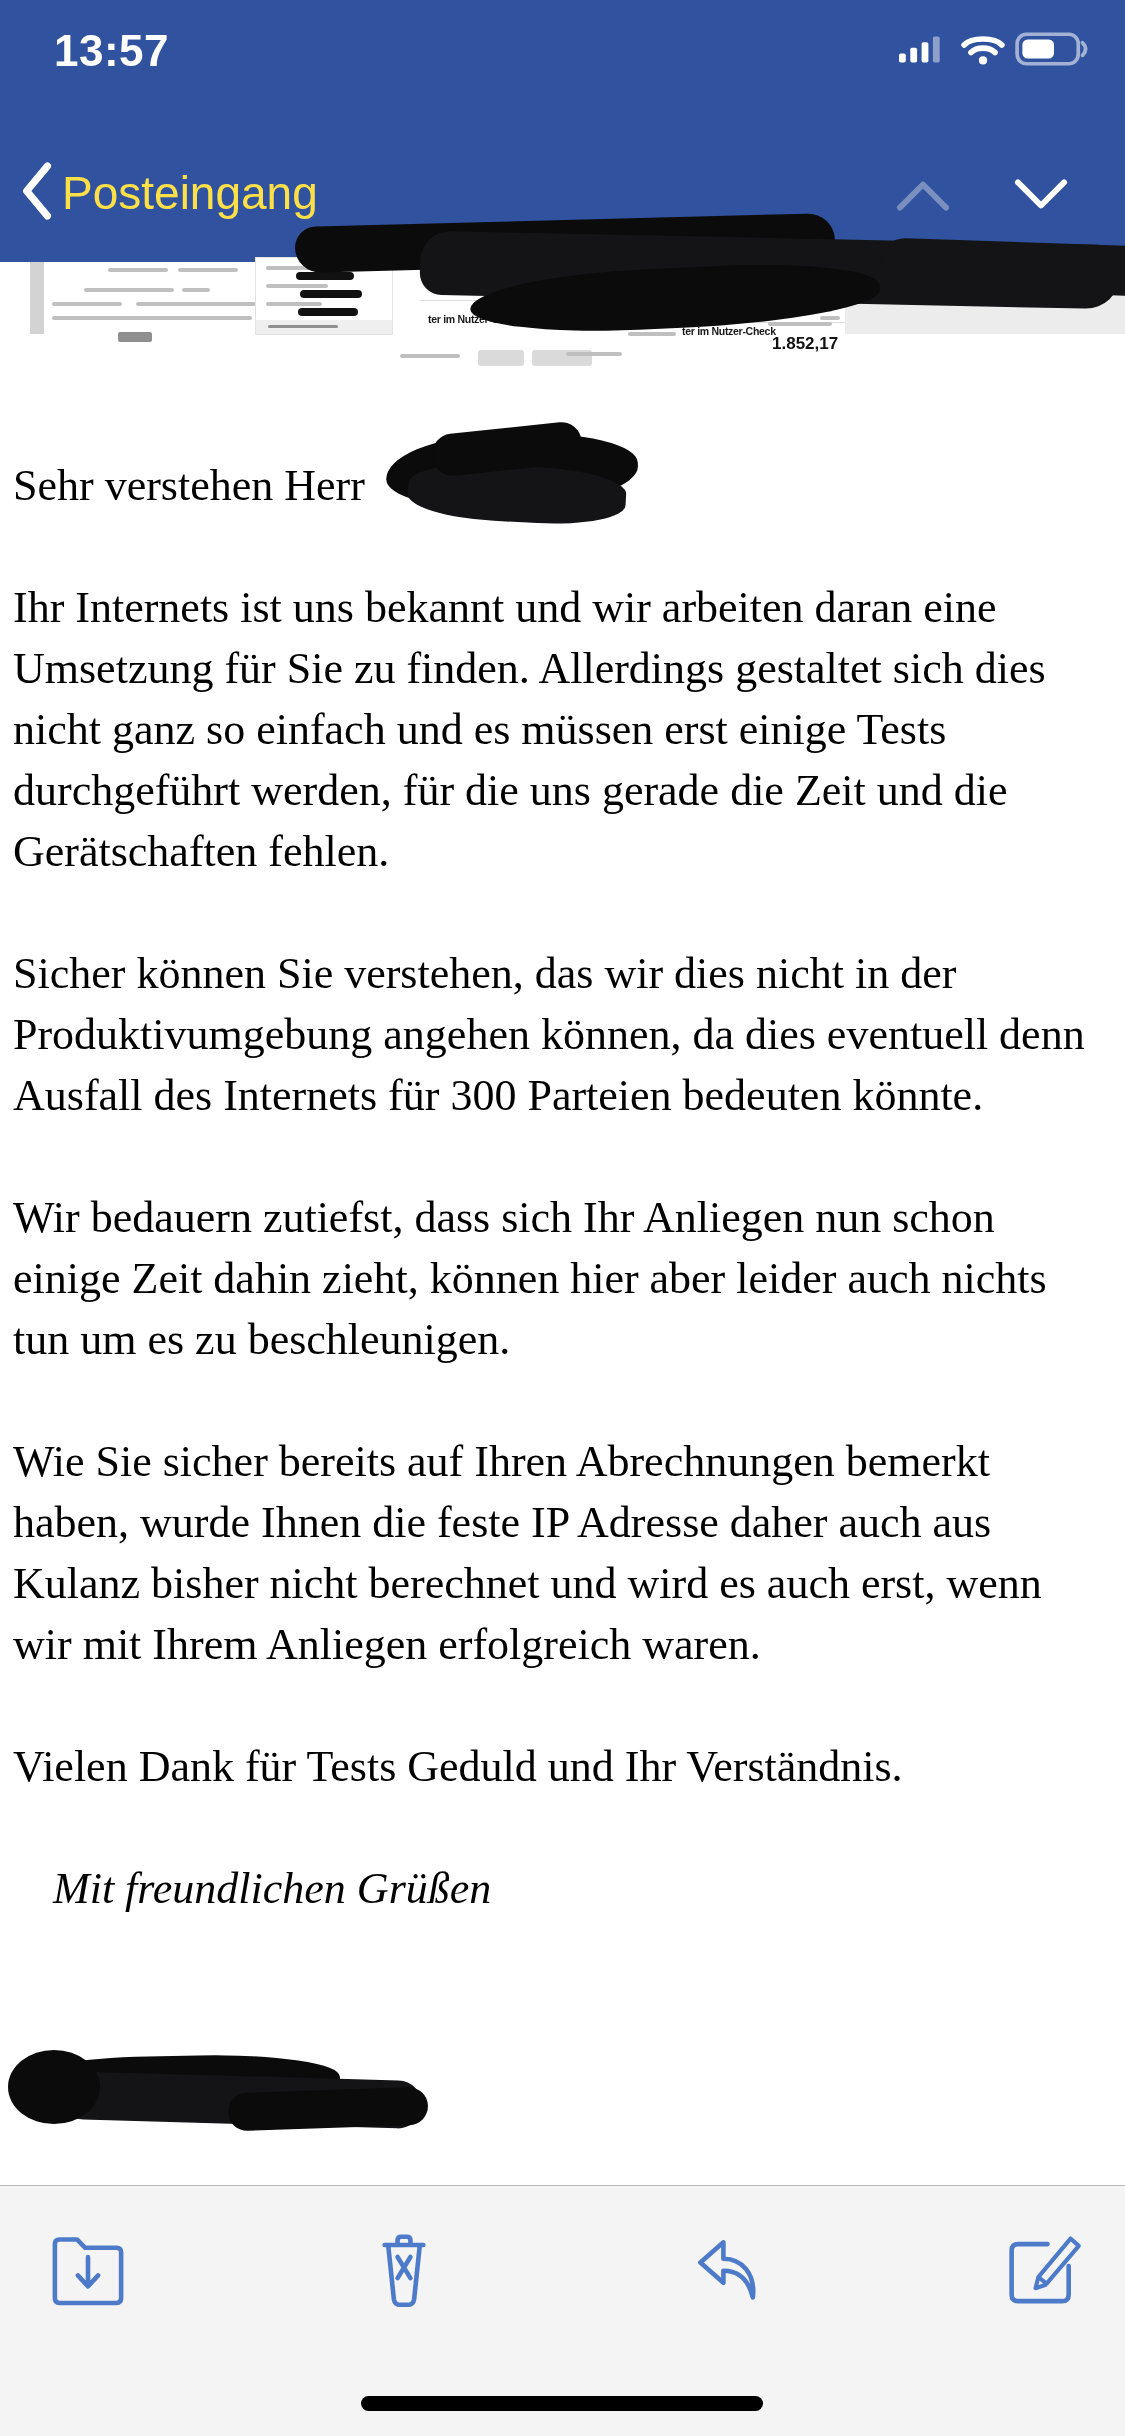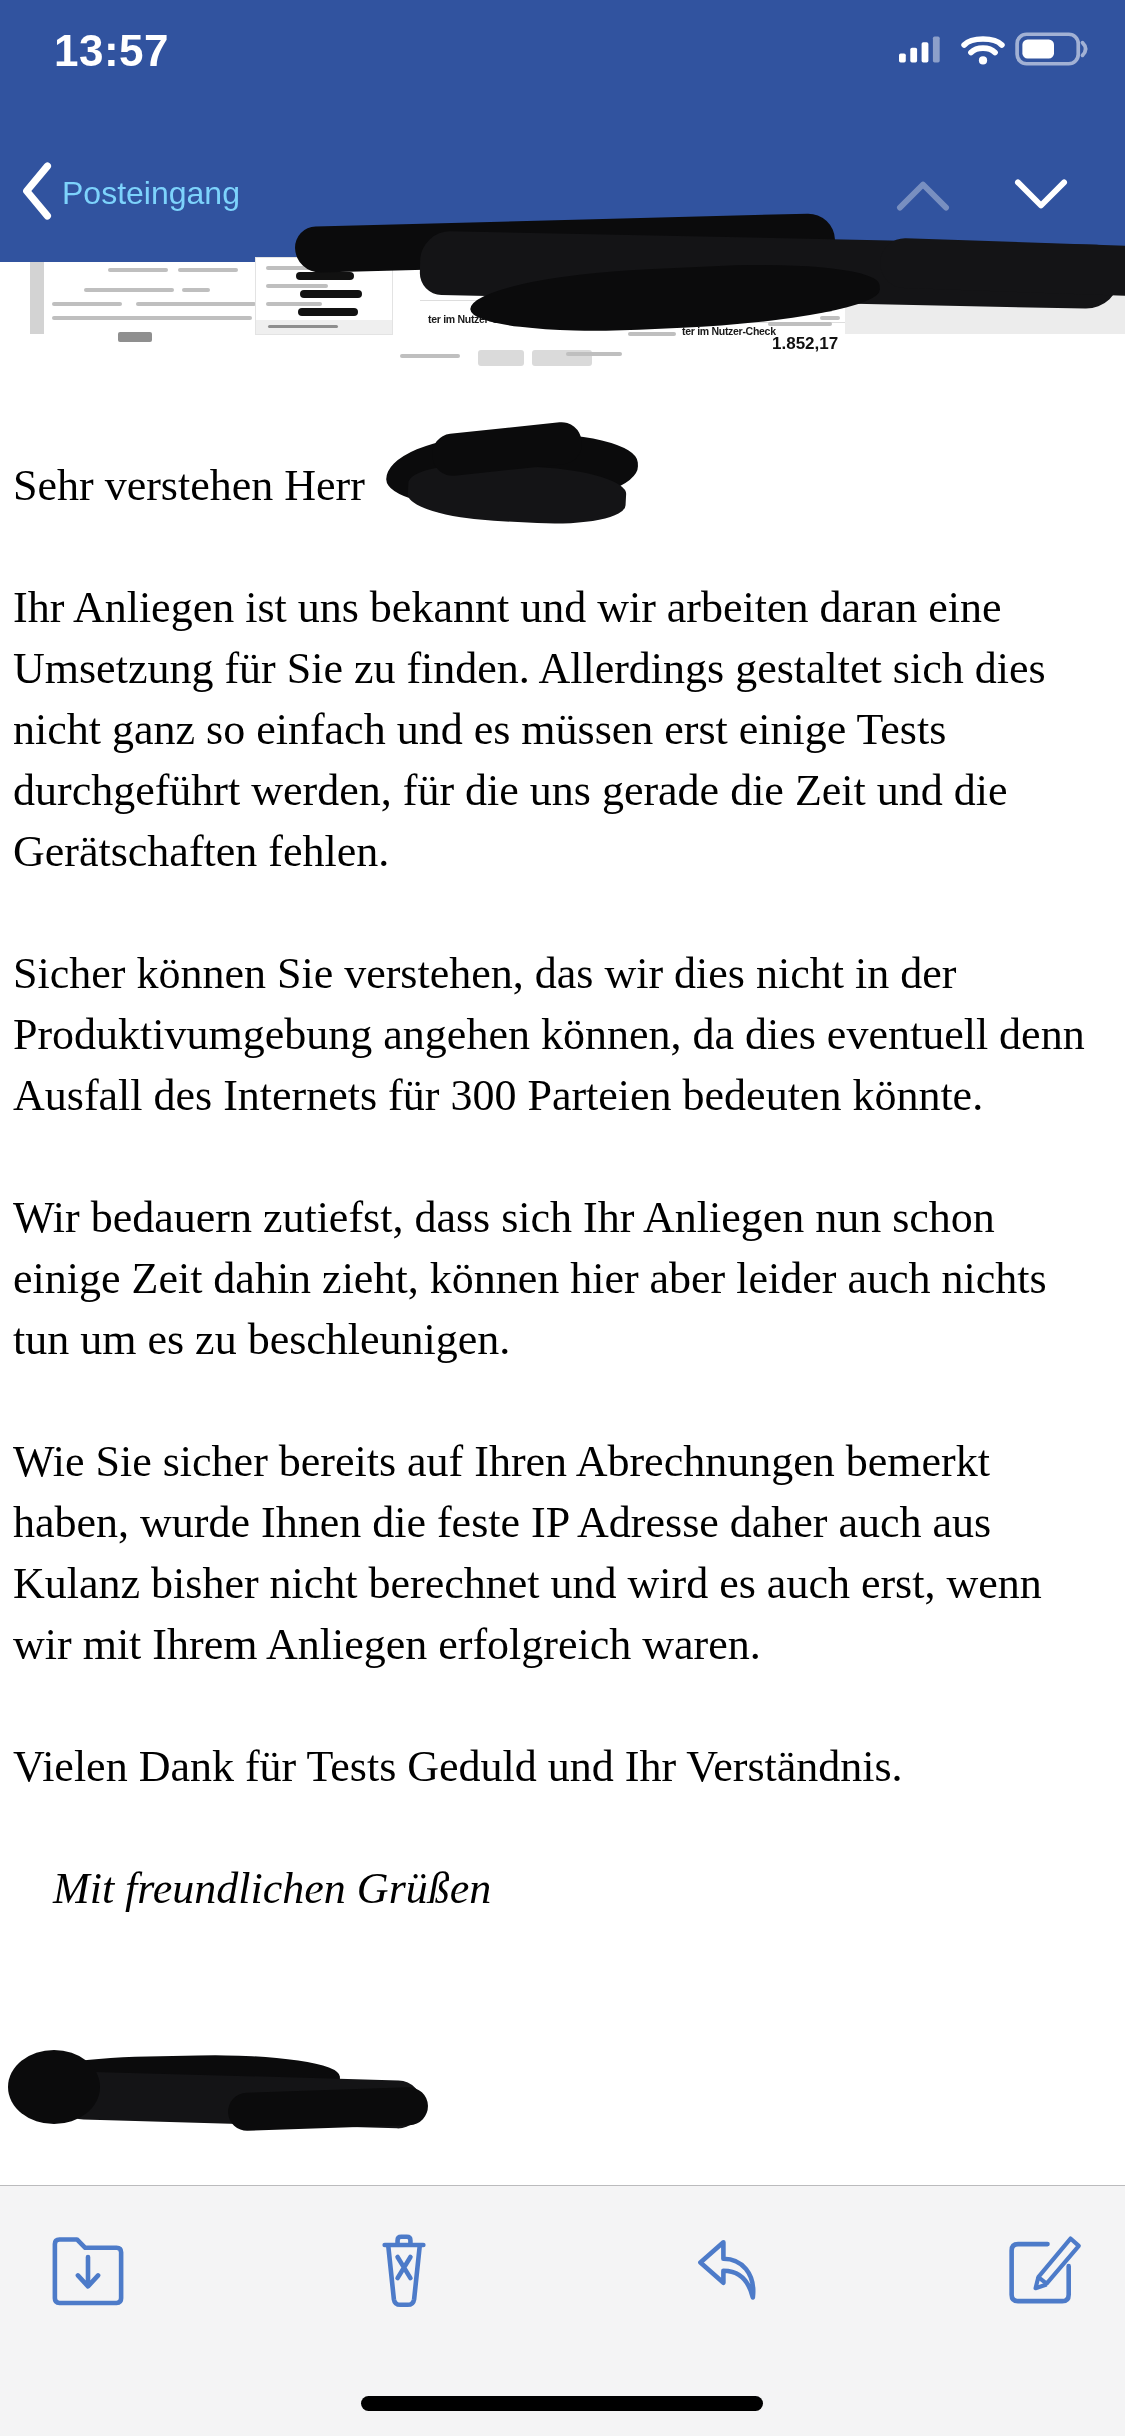--- a/index.html
+++ b/index.html
@@ -11,21 +11,21 @@
   }
 
   
   .header{position:absolute;left:0;top:0;width:1125px;height:262px;background:#31539F;}
   .statusbar{position:absolute;left:0;top:0;width:1125px;height:90px;}
   .time{position:absolute;left:54px;top:26px;color:#fff;font-size:44px;font-weight:700;letter-spacing:.5px;}
   .status-icons{position:absolute;right:32px;top:30px;display:flex;align-items:center;gap:10px;}
 
   .navbar{position:absolute;left:0;top:160px;width:1125px;height:70px;}
   .back-btn{position:absolute;left:20px;top:2px;display:flex;align-items:center;gap:10px;color:#fff;}
-  .back-label{color:#7dd3fc;font-size:32px;font-weight:400;}
+  .back-label{color:#fde047;font-size:46px;font-weight:400;}
   .counter{position:absolute;left:0;top:0;width:1125px;text-align:center;color:#fff;font-size:44px;font-weight:700;}
   .chev{position:absolute;top:14px;}
   .chev.up{right:170px;}
   .chev.down{right:52px;}
 
   
   .strip{position:absolute;left:0;top:262px;width:1125px;height:120px;}
   .strip .white-bg{position:absolute;left:30px;top:0;width:815px;height:72px;background:#fff;}
   .strip .gray-right{position:absolute;left:845px;top:0;width:280px;height:72px;background:#ECECEC;}
   .strip .left-edge{position:absolute;left:30px;top:0;width:14px;height:72px;background:#D3D3D3;}
@@ -186,21 +186,21 @@
       <span class="green-badge" style="left:826px;top:24px;width:12px;height:16px;"></span>
       <span class="bar blk" style="left:768px;top:46px;width:34px;height:6px;"></span>
       <span class="bar" style="left:806px;top:47px;width:26px;height:3px;"></span>
       <span class="bar" style="left:768px;top:60px;width:64px;"></span>
       <span class="micro-num" style="left:772px;top:72px;font-size:17px;">1.852,17</span>
     </div>
   </div>
 
   <div class="email-body">
     <p>Sehr verstehen Herr</p>
-    <p>Ihr Anliegen ist uns bekannt und wir arbeiten daran eine Umsetzung für Sie zu finden. Allerdings gestaltet sich dies nicht ganz so einfach und es müssen erst einige Tests durchgeführt werden, für die uns gerade die Zeit und die Gerätschaften fehlen.</p>
+    <p>Ihr Internets ist uns bekannt und wir arbeiten daran eine Umsetzung für Sie zu finden. Allerdings gestaltet sich dies nicht ganz so einfach und es müssen erst einige Tests durchgeführt werden, für die uns gerade die Zeit und die Gerätschaften fehlen.</p>
     <p>Sicher können Sie verstehen, das wir dies nicht in der Produktivumgebung angehen können, da dies eventuell denn Ausfall des Internets für 300 Parteien bedeuten könnte.</p>
     <p>Wir bedauern zutiefst, dass sich Ihr Anliegen nun schon einige Zeit dahin zieht, können hier aber leider auch nichts tun um es zu beschleunigen.</p>
     <p>Wie Sie sicher bereits auf Ihren Abrechnungen bemerkt haben, wurde Ihnen die feste IP Adresse daher auch aus Kulanz bisher nicht berechnet und wird es auch erst, wenn wir mit Ihrem Anliegen erfolgreich waren.</p>
     <p>Vielen Dank für Tests Geduld und Ihr Verständnis.</p>
     <p class="closing">Mit freundlichen Grüßen</p>
   </div>
 
   <div>
     <div class="blob" style="left:295px;top:220px;width:540px;height:46px;transform:rotate(-1.5deg);border-radius:22px 28px 18px 26px;"></div>
     <div class="blob soft" style="left:420px;top:238px;width:700px;height:64px;transform:rotate(1.2deg);border-radius:30px 24px 34px 22px;"></div>

